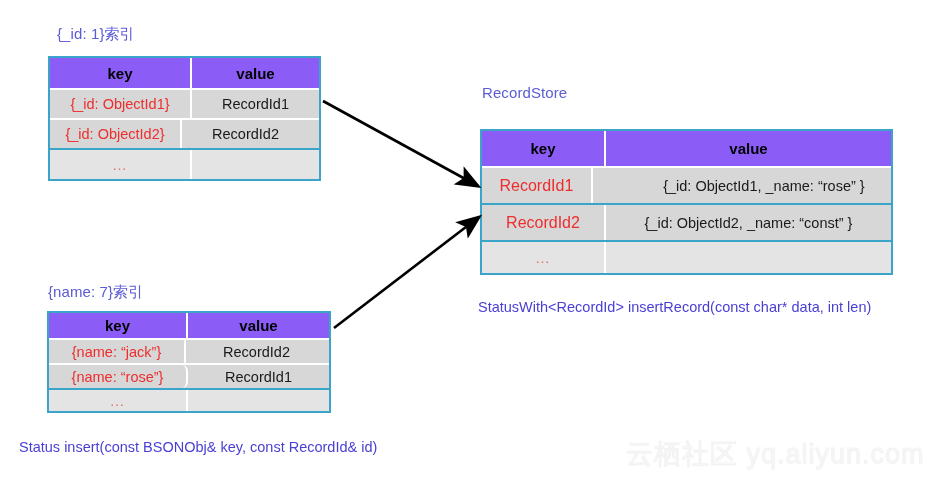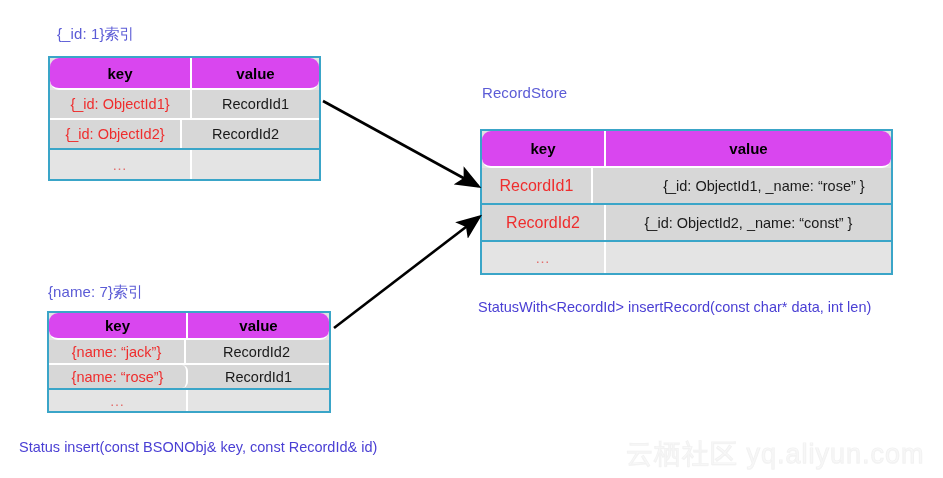--- a/index.html
+++ b/index.html
@@ -39,23 +39,22 @@
     border: 2px solid #3aa5c8;
     box-sizing: border-box;
     background: #e2e2e2;
   }
   .tbl .row {
     display: flex;
     box-sizing: border-box;
     width: 100%;
   }
   .tbl .row.head {
-    background: #d946ef;
+    background: #8b5cf6;
     border-bottom: 2px solid #ffffff;
-    border-radius: 9px;
   }
   .tbl .row.data {
     background: #d7d7d7;
     border-bottom: 2px solid #3aa5c8;
   }
   .tbl .row.ellip {
     background: #e4e4e4;
     border-bottom: none;
   }
   .tbl .row.sep-white {

